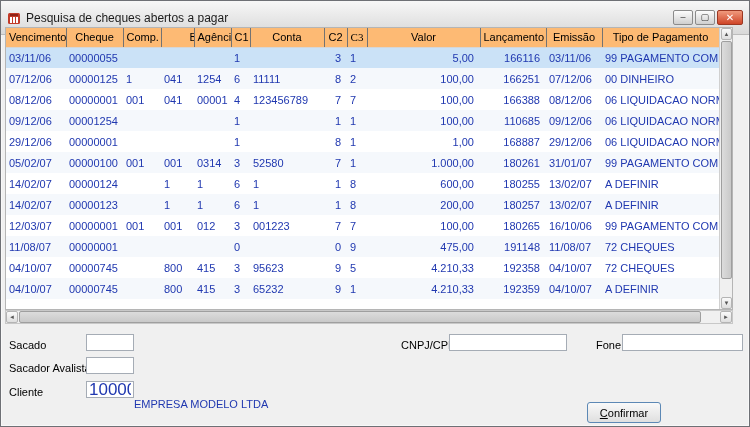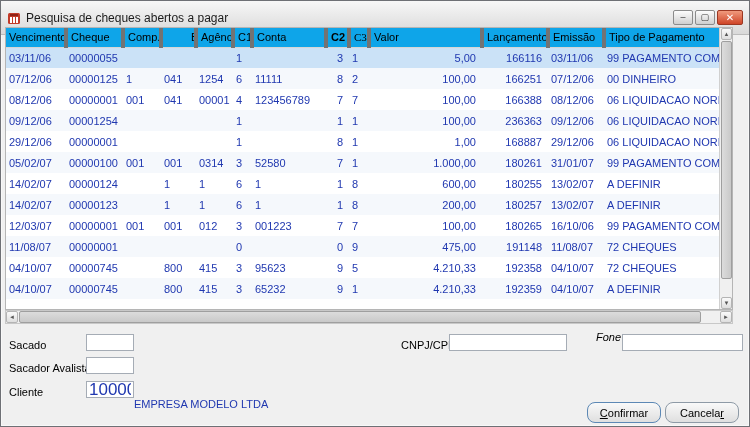--- a/index.html
+++ b/index.html
@@ -19,23 +19,23 @@
   .winbtn { width:20px; height:15px; display:flex; align-items:center; justify-content:center;
             font-size:9px; line-height:1; border:1px solid #8b8b8b; border-radius:2px;
             background:linear-gradient(#fdfdfd,#cfcfcf); color:#333; cursor:default; }
   .winbtn.close { width:26px; background:linear-gradient(#f09a7d,#cf4528); border-color:#9c3722; color:#fff; font-size:10px; }
 
   
   .grid-frame { position:absolute; left:4px; top:26px; width:728px; height:283px;
                 background:#fff; border:1px solid #b5b5b5; }
   .table-area { position:absolute; left:0; top:0; right:13px; bottom:0; overflow:hidden; }
   table { border-collapse:collapse; table-layout:fixed; width:713px; font-size:11px; }
-  thead th { height:19px; font-weight:normal; text-align:left; padding:0 3px;
-             border-right:4px solid #737373; border-bottom:1px solid #d6d6d6;
-             background:#0ea5e9; color:#000; white-space:nowrap; overflow:hidden; }
+  thead th { height:19px; font-weight:normal; text-align:center; padding:0 3px;
+             border-right:1px solid #737373; border-bottom:1px solid #d6d6d6;
+             background:#fdba74; color:#000; white-space:nowrap; overflow:hidden; }
   tbody td { height:21px; padding:0 3px; color:#2038b0; white-space:nowrap; overflow:hidden; }
   tbody td.r { text-align:right; padding-right:6px; }
   tbody tr:nth-child(even) { background:#f5f8fc; }
   tbody tr.selected { background:#cbe2f7 !important; }
 
   
   .vscroll { position:absolute; right:0; top:0; width:13px; bottom:0;
              background:#f0f0f0; border-left:1px solid #d0d0d0; }
   .hscroll { position:absolute; left:4px; top:309px; width:728px; height:14px;
              background:#f0f0f0; border:1px solid #c8c8c8; }
@@ -52,21 +52,21 @@
               background:linear-gradient(#dcdcdc,#c9c9c9); border:1px solid #9f9f9f; border-radius:2px; }
 
   
   .lbl { position:absolute; color:#000; }
   .tfield { position:absolute; height:17px; border:1px solid #a5acb5; background:#fff;
             font-family:"Liberation Sans", sans-serif; font-size:17px; color:#2038b0; padding:0 2px; }
   .cliente-name { position:absolute; color:#2038b0;margin-top:12px; }
 
   .btn { position:absolute; width:74px; height:21px; font-family:"Liberation Sans", sans-serif;
          font-size:11px; color:#000; background:linear-gradient(#f9f9f9,#dfdfdf);
-         border:1px solid #8e9aa6; border-radius:8px; cursor:default; }
+         border:1px solid #8e9aa6; border-radius:3px; cursor:default; }
   .btn.default { border-color:#5c88b5; }
 </style>
 </head>
 <body>
 
 <div class="window">
 
   <div class="titlebar">
     <svg class="app-icon" viewBox="0 0 14 14">
       <rect x="1" y="2" width="12" height="11" rx="1.5" fill="#c23a28"></rect>
@@ -94,21 +94,21 @@
       <table>
         <thead>
           <tr>
               <th style="width: 60px;">Vencimento</th>
               <th style="width: 57px;">Cheque</th>
               <th style="width: 38px;">Comp.</th>
               <th style="width: 33px; padding-left: 28px;">Banco</th>
               <th style="width: 37px;">Agência</th>
               <th style="width: 19px; margin-top: 33px;">C1</th>
               <th style="width: 74px;">Conta</th>
-              <th style="width: 23px; font-weight: bold;">C2</th>
+              <th style="width: 23px;">C2</th>
               <th style="width: 20px; font-family: Liberation Serif, serif;">C3</th>
               <th style="width: 113px;">Valor</th>
               <th style="width: 66px;">Lançamento</th>
               <th style="width: 56px;">Emissão</th>
               <th style="width: 117px;">Tipo de Pagamento</th>
             </tr>
         </thead>
         <tbody>
             <tr class="selected">
               <td>03/11/06</td>
@@ -159,21 +159,21 @@
               <td>09/12/06</td>
               <td>00001254</td>
               <td></td>
               <td></td>
               <td></td>
               <td>1</td>
               <td></td>
               <td class="r">1</td>
               <td>1</td>
               <td class="r">100,00</td>
-              <td class="r">236363</td>
+              <td class="r">110685</td>
               <td>09/12/06</td>
               <td>06 LIQUIDACAO NORMAL</td>
             </tr>
             <tr>
               <td>29/12/06</td>
               <td>00000001</td>
               <td></td>
               <td></td>
               <td></td>
               <td>1</td>
@@ -313,26 +313,25 @@
         <span>►</span>
       </span>
   </div>
 
   <span class="lbl" style="left:8px; top:338px;">Sacado</span>
   <input class="tfield" style="left: 85px; top: 333px; width: 48px;" value="">
 
   <span class="lbl" style="left:400px; top:338px;">CNPJ/CPF</span>
   <input class="tfield" style="left: 448px; top: 333px; width: 118px;" value="">
 
-  <span class="lbl" style="left:595px; top:330px;font-style:italic;">Fone</span>
+  <span class="lbl" style="left:595px; top:338px;">Fone</span>
   <input class="tfield" style="left: 621px; top: 333px; width: 121px;" value="">
 
   <span class="lbl" style="left:8px; top:361px;">Sacador Avalista</span>
   <input class="tfield" style="left: 85px; top: 356px; width: 48px;" value="">
 
   <span class="lbl" style="left:8px; top:385px;">Cliente</span>
   <input class="tfield" style="left: 85px; top: 380px; width: 48px;" value="100001">
   <span class="cliente-name" style="left:133px; top:385px;">EMPRESA MODELO LTDA</span>
 
   <button class="btn default" style="left:586px; top:401px;"><span></span><u>C</u><span>onfirmar</span></button>
-  <button class="btn" style="left:664px; top:401px;"><span>Cancela</span><u>r</u><span></span></button>
 
 </div>
 
 </body></html>

